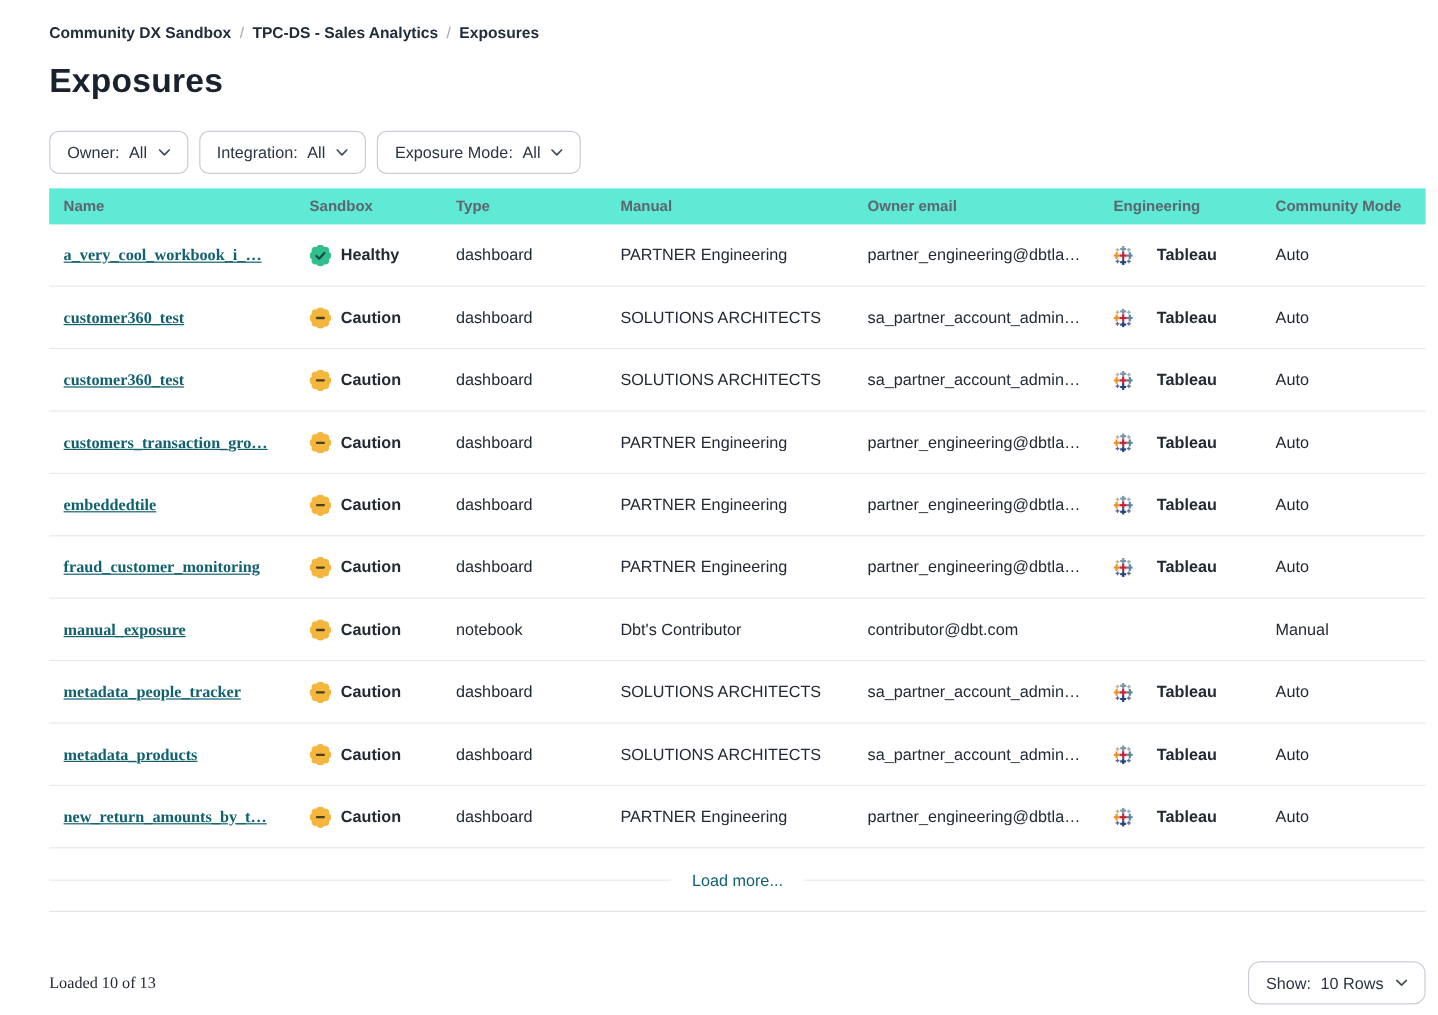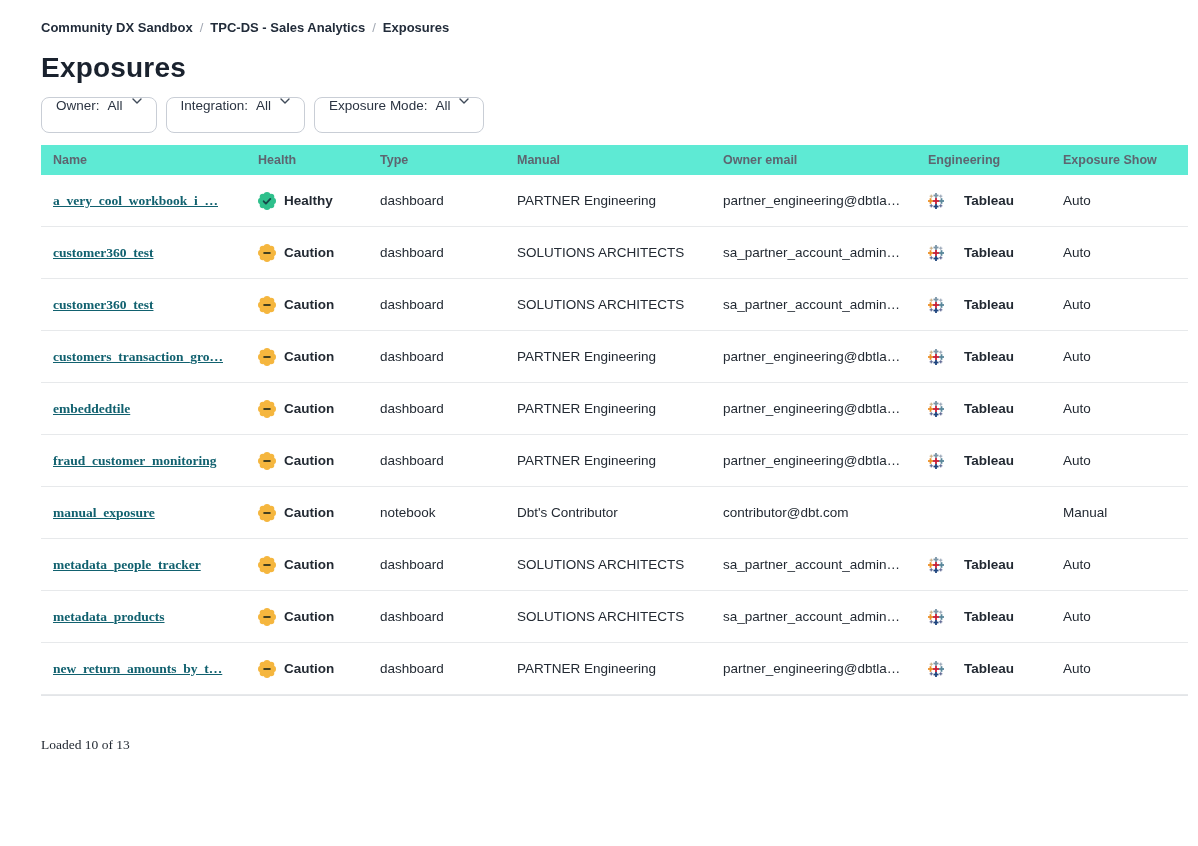--- a/index.html
+++ b/index.html
@@ -16,22 +16,22 @@
   .breadcrumb .sep { color: #a2a8b3; font-weight: 400; }
   .breadcrumb .crumb { cursor: pointer; }
 
   
   .page-title { margin-top: 17px; font-size: 28px; font-weight: 600; color: #1a222e; letter-spacing: 0.2px; }
 
   
   .filters { margin-top: 13px; display: flex; gap: 9px; }
   .filter-btn {
     height: 36px; border: 1px solid #c9ced6; border-radius: 8px; background: #fff;
-    display: inline-flex; gap: 7px; padding: 0 14px;
-    font-size: 13.5px; color: #2b3442; cursor: pointer;
+    display: inline-flex; align-items: center; gap: 7px; padding: 0 14px;
+    font-size: 13.5px; color: #2b3442; cursor: pointer; margin-top: 12px;
   }
   .filter-btn .f-value { margin-left: 1px; }
   .chev { display: inline-flex; margin-left: 2px; }
 
   
   .table { margin-top: 12px; width: 1147px; }
   .thead, .trow {
     display: grid;
     grid-template-columns: 205px 122px 137px 206px 205px 135px 137px;
     align-items: center;
@@ -115,26 +115,26 @@
         <svg width="10" height="6" viewBox="0 0 10 6">
             <path d="M1 1l4 4 4-4" stroke="#3f4a58" stroke-width="1.4" fill="none" stroke-linecap="round" stroke-linejoin="round"></path>
           </svg>
       </span>
     </button>
   </div>
 
   <div class="table">
     <div class="thead">
       <div class="th">Name</div>
-      <div class="th">Health</div>
+      <div class="th">Sandbox</div>
       <div class="th">Type</div>
       <div class="th">Manual</div>
       <div class="th">Owner email</div>
       <div class="th">Engineering</div>
-      <div class="th">Exposure Show</div>
+      <div class="th">Community Mode</div>
     </div>
     <div id="table-body">
   <div class="trow">
     <div class="td">
       <span class="name-link">a_very_cool_workbook_i_…</span>
     </div>
     <div class="td health-cell">
       <span class="badge healthy">
         <svg viewBox="0 0 18 18" width="18" height="18">
           <g class="seal">
@@ -816,20 +816,34 @@
                 </g>
         </svg>
       </span>
       <span>Tableau</span>
     </div>
     <div class="td">Auto</div>
   </div>
 </div>
   </div>
 
+  <div class="load-more-row">
+    <span class="line"></span>
+    <span class="load-more-link">Load more...</span>
+    <span class="line"></span>
+  </div>
 
   <div class="bottom-divider"></div>
 
   <div class="footer">
     <span class="loaded-text">Loaded 10 of 13</span>
+    <button class="show-btn">
+      <span>Show:</span>
+      <span>10 Rows</span>
+      <span class="chev">
+        <svg width="10" height="6" viewBox="0 0 10 6">
+            <path d="M1 1l4 4 4-4" stroke="#3f4a58" stroke-width="1.4" fill="none" stroke-linecap="round" stroke-linejoin="round"></path>
+          </svg>
+      </span>
+    </button>
   </div>
 
 </div>
 
 </body></html>

